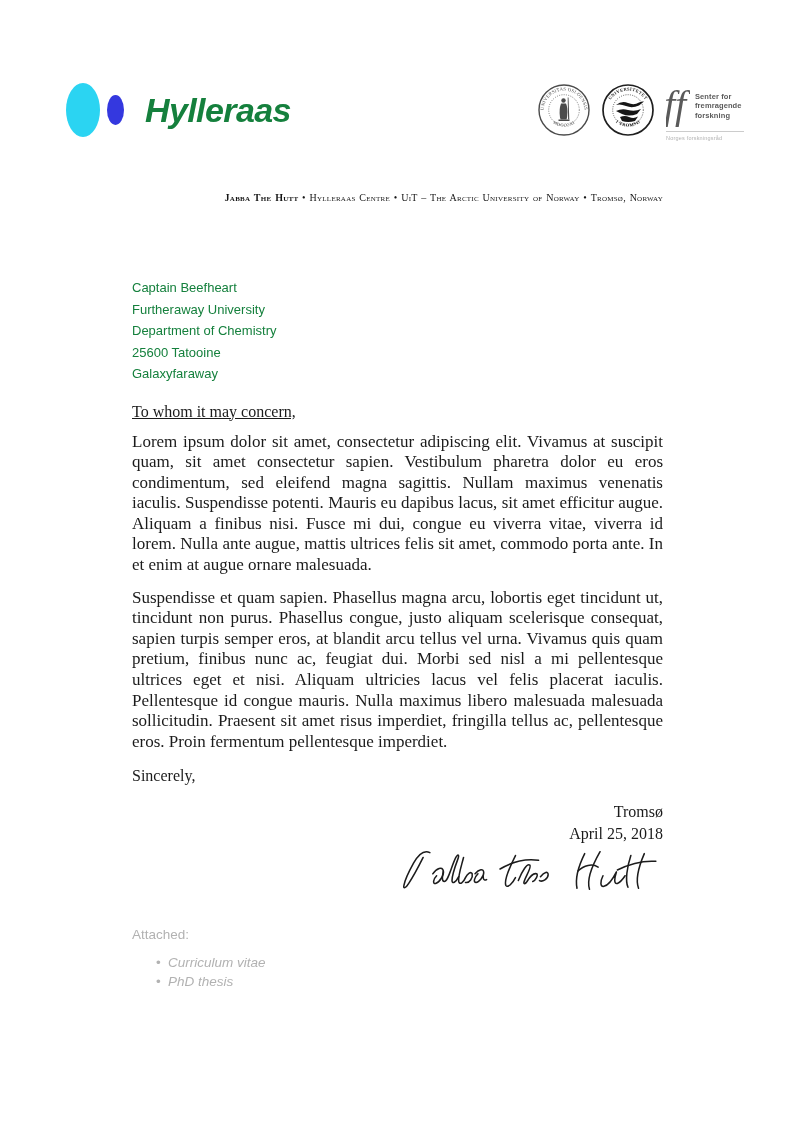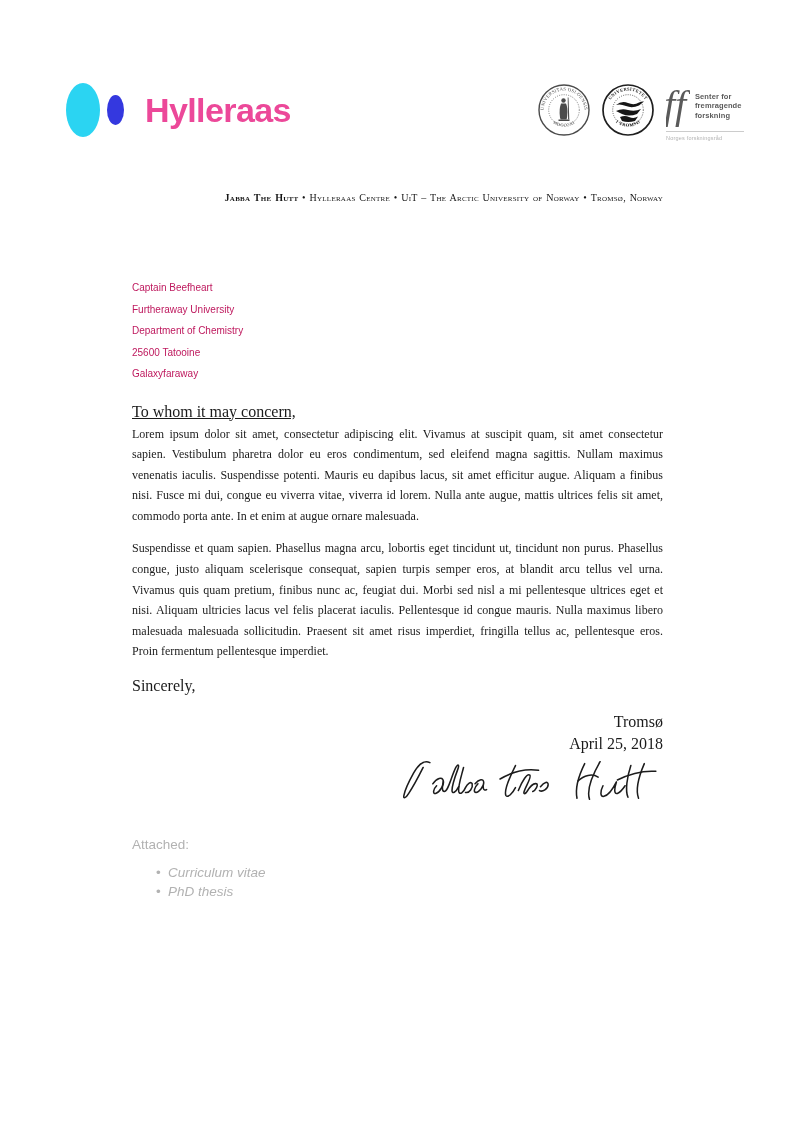--- a/index.html
+++ b/index.html
@@ -9,46 +9,47 @@
     margin:0 auto;
     background:#ffffff;
     overflow:hidden;
     font-family:"Liberation Serif", serif;
     color:#1b1b1b;
   }
   
   .brand{position:absolute;left:66px;top:83px;display:flex;align-items:center;gap:19px;}
   .wordmark{
     font-family:"Liberation Sans", sans-serif;
-    font-size:34px;font-weight:600;letter-spacing:-0.6px;color:#ec4899;
+    font-size:34px;font-weight:600;letter-spacing:-0.6px;color:#15803d;
     line-height:1;
+    font-style:italic;
   }
   .seals{position:absolute;left:538px;top:84px;display:flex;align-items:flex-start;gap:12px;}
   .seal text{font-family:"Liberation Serif", serif;}
   .sff{width:78px;font-family:"Liberation Sans", sans-serif;color:#5a5a5a;margin-top:1px;}
   .sff-top{display:flex;align-items:center;gap:5px;}
   .sff-lines{font-size:7.5px;font-weight:700;line-height:9.5px;letter-spacing:0.1px;}
   .sff-rule{height:1px;background:#cccccc;margin-top:4px;}
   .sff-foot{font-size:5.5px;color:#b3b3b3;margin-top:2.5px;letter-spacing:0.2px;}
   
   .content{position:absolute;left:132px;top:192px;width:531px;}
   .byline{
     font-size:10px;letter-spacing:0.25px;word-spacing:1px;
     font-variant:small-caps;color:#161616;white-space:nowrap;text-align:right;
   }
   .byline .byline-name{font-weight:700;}
   .recipient{
     margin-top:74px;
     font-family:"Liberation Sans", sans-serif;
-    font-size:10px;line-height:21.5px;color:#be185d;
+    font-size:13px;line-height:21.5px;color:#15803d;
   }
   .salutation{margin-top:16px;font-size:16px;line-height:21px;text-decoration:underline;}
   .para{
-    margin:2px 0 0 0;
-    font-size:12px;line-height:20.6px;
+    margin:10px 0 0 0;
+    font-size:17px;line-height:20.6px;
     text-align:justify;
     font-family:Liberation Serif, serif;
   }
   .para + .para{margin-top:12px;}
   .closing{margin-top:13px;font-size:16px;line-height:21px;}
   .sig-block{margin-top:15px;text-align:right;}
   .sig-place,.sig-date{font-size:16px;line-height:21.5px;}
   .signature-svg{display:block;margin-left:auto;margin-top:0px;}
   
   .attached{

